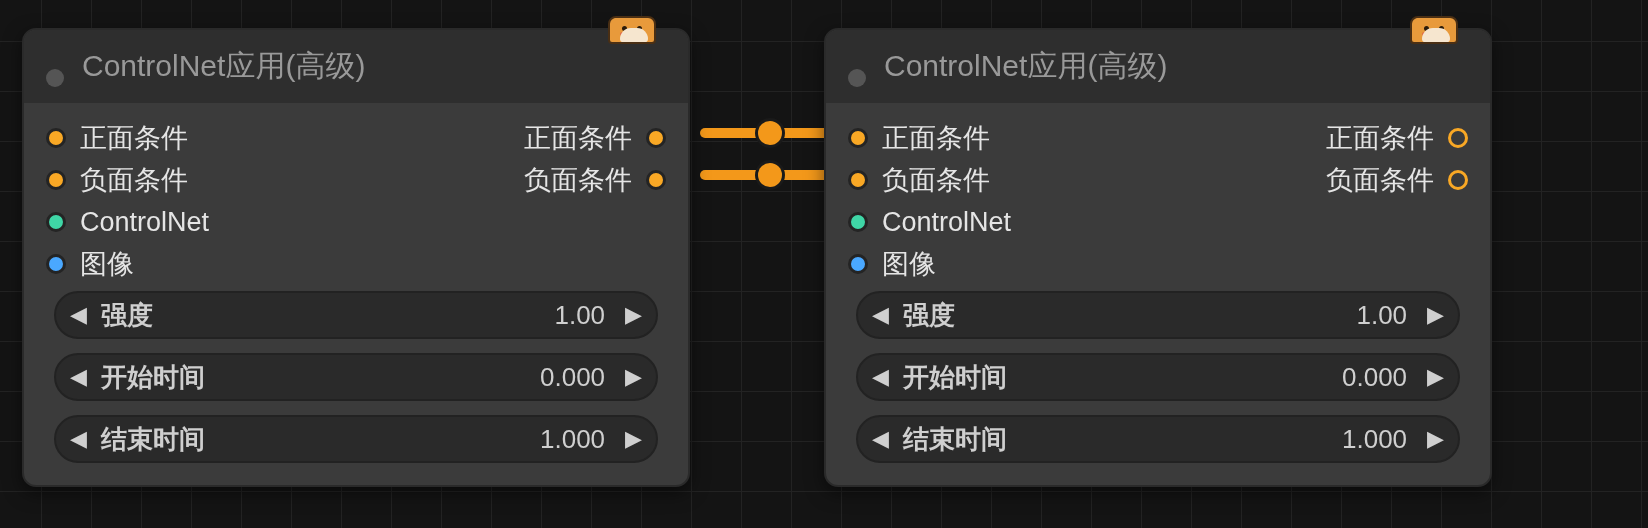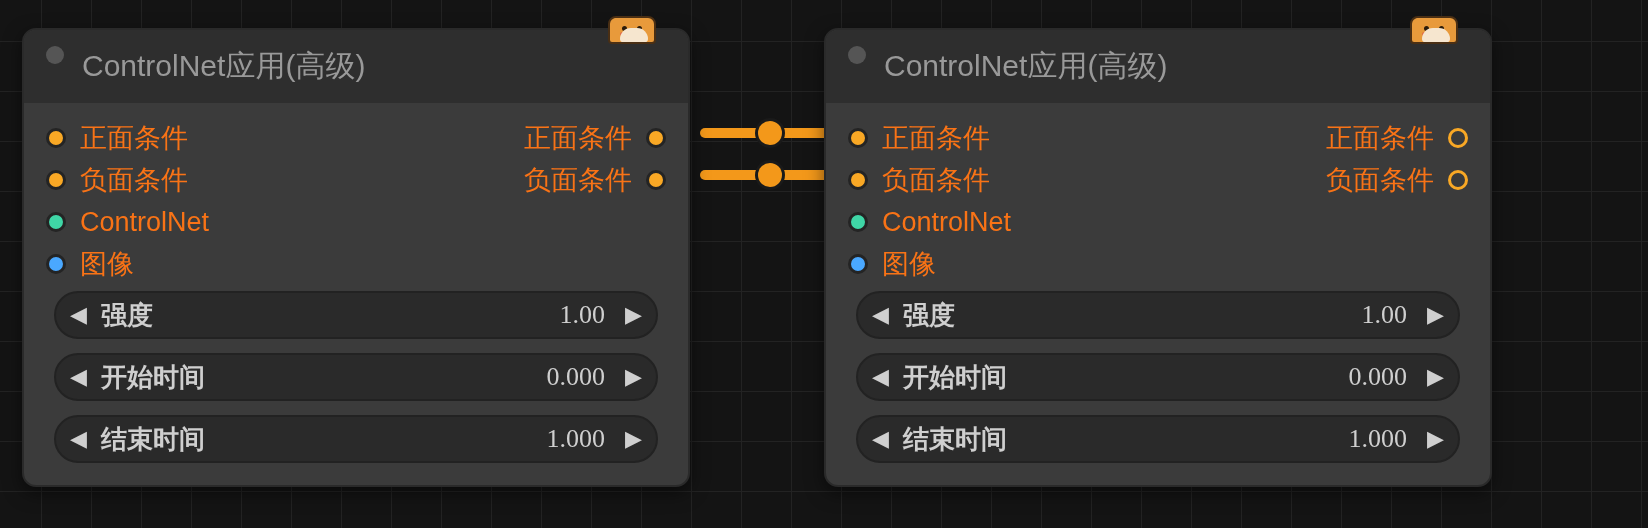--- a/index.html
+++ b/index.html
@@ -24,21 +24,21 @@
     background: #3b3b3b;
     border: 2px solid #2a2a2a;
     border-radius: 14px;
     box-shadow: 0 6px 18px rgba(0,0,0,0.5);
   }
   .node-header {
     background: #2e2e2e;
     border-radius: 12px 12px 0 0;
     padding: 16px 22px 16px 22px;
     display: flex;
-    align-items: flex-start;
+    align-items: flex-end;
     gap: 18px;
     font-size: 30px;
     color: #999;
   }
   .node-header .dot {
     width: 18px; height: 18px; border-radius: 50%;
     background: #555;
   }
   .node-body {
     padding: 14px 0 22px 0;
@@ -61,21 +61,21 @@
   .port {
     width: 20px; height: 20px; border-radius: 50%;
     border: 3px solid #242424;
     flex: none;
   }
   .port.orange { background: #f9a825; }
   .port.teal   { background: #3fd6a6; }
   .port.blue   { background: #4aa8ff; }
   .port.hollow-orange { background: transparent; border-color: #f9a825; }
 
-  .label { color: #f97316; }
+  .label { color: #e5e5e5; }
 
   
   .wire {
     position: absolute;
     height: 10px;
     background: #f3981a;
     border-radius: 5px;
   }
   .wire-knob {
     position: absolute;
@@ -99,21 +99,21 @@
     color: #cfcfcf;
     gap: 14px;
   }
   .widget .arrow {
     color: #cfcfcf;
     flex: none;
     font-size: 22px;
     user-select: none;
   }
   .widget .wlabel { flex: 1; font-weight: bold; }
-  .widget .wval { flex: none; padding-right: 6px; font-family: Liberation Serif, serif; }
+  .widget .wval { flex: none; padding-right: 6px; }
 
   
   .badge {
     position: absolute;
     top: -14px; right: 32px;
     width: 48px; height: 28px;
     background: #e89a3b;
     border: 2px solid #4a2f14;
     border-radius: 8px 8px 4px 4px;
     overflow: hidden;

